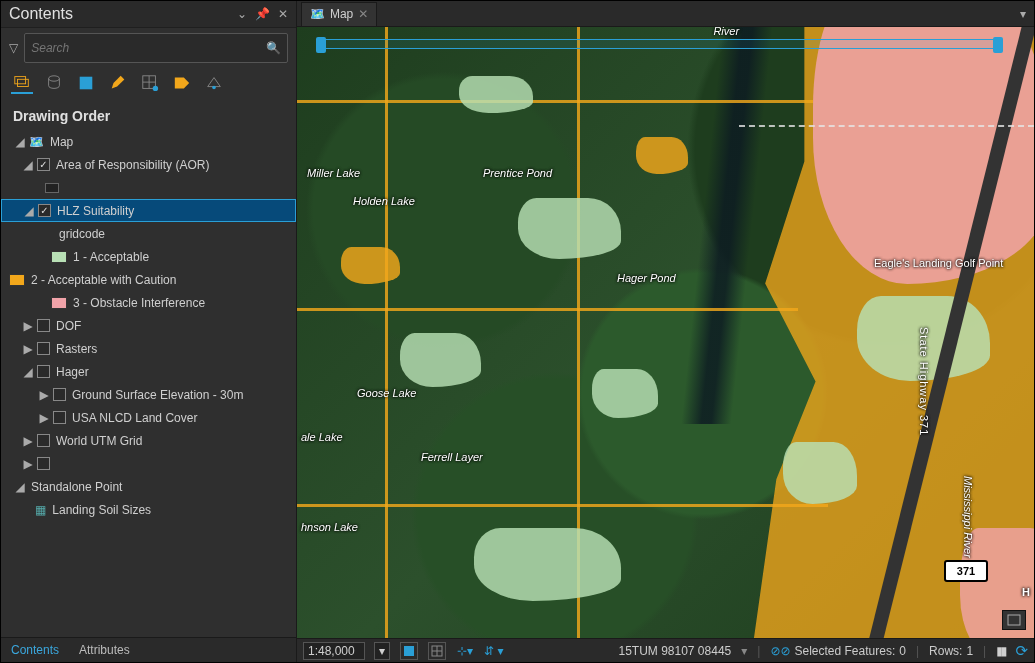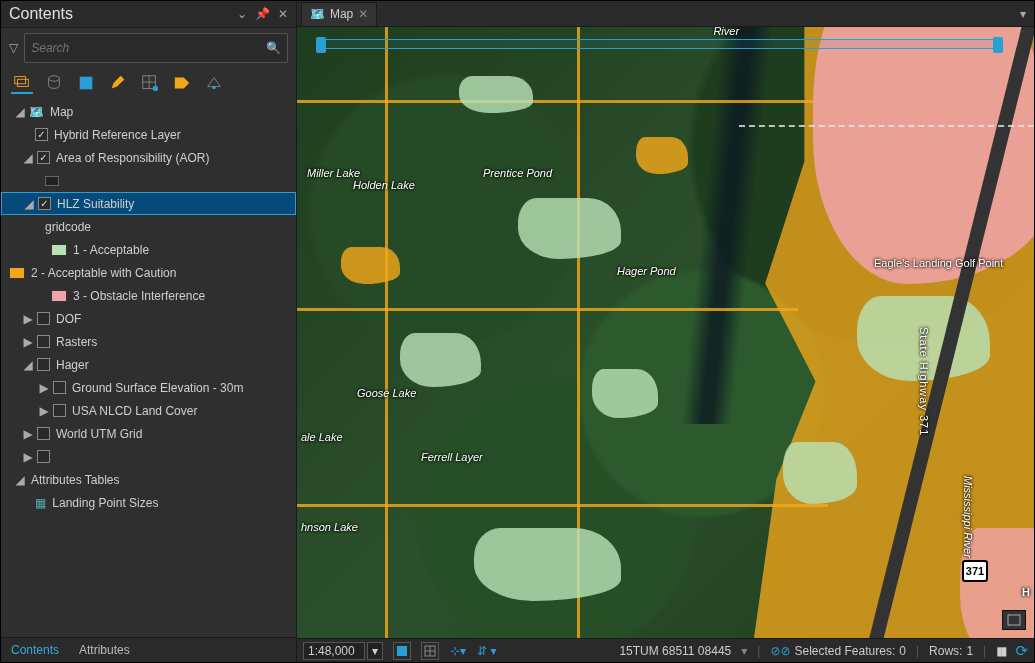--- a/index.html
+++ b/index.html
@@ -31,27 +31,27 @@
 .map-pane{flex:1;display:flex;flex-direction:column;background:#333;position:relative}
 .map-tabs{display:flex;align-items:center;height:26px;background:#2a2a2a;border-bottom:1px solid #1a1a1a;padding-left:4px}
 .map-tab{display:flex;align-items:center;gap:5px;background:#333;border:1px solid #1a1a1a;border-bottom:none;height:24px;padding:0 8px;cursor:pointer}
 .map-tab .close{color:#888;cursor:pointer}
 .map-view{flex:1;position:relative;overflow:hidden;background:#1b3a1b}
 .map-bg{position:absolute;inset:0}
 .patch{position:absolute;opacity:.82}
 .road{position:absolute;background:#333;border-top:1px solid #696969;border-bottom:1px solid #696969}
 .label{position:absolute;color:#fff;text-shadow:0 0 3px #000,0 0 3px #000;font-size:11px;white-space:nowrap}
 .label.it{font-style:italic}
-.shield{position:absolute;width:26px;height:22px;background:#fff;border:2px solid #000;border-radius:3px;color:#000;font-weight:700;display:flex;align-items:center;justify-content:center;font-size:11px}
+.shield{position:absolute;width:44px;height:22px;background:#fff;border:2px solid #000;border-radius:3px;color:#000;font-weight:700;display:flex;align-items:center;justify-content:center;font-size:11px}
 .nav-slider{position:absolute;top:12px;left:24px;right:36px;height:10px;border:1px solid #2a9fd6;background:rgba(42,159,214,.1)}
 .nav-slider .nub{position:absolute;top:-3px;width:10px;height:16px;background:#2a9fd6;border-radius:2px}
 .nav-slider .nub.left{left:-6px}
 .nav-slider .nub.right{right:-6px}
 .map-status{height:24px;background:#2a2a2a;border-top:1px solid #1a1a1a;display:flex;align-items:center;gap:10px;padding:0 6px}
-.scale-box{display:flex;align-items:center;gap:2px}
+.scale-box{display:flex;align-items:center;gap:9px}
 .scale-box input{background:#222;border:1px solid #555;height:18px;width:62px;padding:0 4px;color:#cfcfcf}
 .scale-box .dd{width:16px;height:18px;border:1px solid #555;display:flex;align-items:center;justify-content:center;background:#222;cursor:pointer}
 .status-sep{flex:1}
 .status-item{display:flex;align-items:center;gap:4px}
 .mini-btn{width:18px;height:18px;display:flex;align-items:center;justify-content:center;border:1px solid #555;cursor:pointer}
 .sv{color:#ccc}
 .svgicon{width:18px;height:18px}
 
 .tex{position:absolute;border-radius:18% 32% 60% 40% / 40% 55% 30% 50%}
 </style>
@@ -113,48 +113,45 @@
         </svg>
       </span>
     <span class="tbtn">
         <svg class="svgicon" viewBox="0 0 20 20">
           <path d="M3 14l7-10 7 10z" fill="none" stroke="#888"></path>
           <circle cx="10" cy="15" r="2" fill="#2a9fd6"></circle>
         </svg>
       </span>
   </div>
 
+  <div class="section-title">Drawing Order</div>
 
   <div class="tree">
     <div class="tree-row" style="padding-left:14px">
         <span class="exp">◢</span>
         <span>🗺️</span>
         <span class="lbl">Map</span>
       </div>
 
-    <div class="tree-row" style="padding-left:34px">
-        <span class="cb checked"></span>
-        <span class="lbl">Hybrid Reference Layer</span>
-      </div>
 
     <div class="tree-row" style="padding-left:22px">
         <span class="exp">◢</span>
         <span class="cb checked"></span>
         <span class="lbl">Area of Responsibility (AOR)</span>
       </div>
     <div class="tree-row" style="padding-left:44px">
         <span class="swatch"></span>
       </div>
 
     <div class="tree-row selected" style="padding-left:22px">
         <span class="exp">◢</span>
         <span class="cb checked"></span>
         <span class="lbl">HLZ Suitability</span>
       </div>
-    <div class="tree-row" style="padding-left:42px">
+    <div class="tree-row" style="padding-left:56px">
         <span class="lbl">gridcode</span>
       </div>
     <div class="tree-row" style="padding-left:50px">
         <span class="legend-sw" style="background:#b8e0b5"></span>
         <span class="lbl">1 - Acceptable</span>
       </div>
     <div class="tree-row" style="">
         <span class="legend-sw" style="background:#f2a71b"></span>
         <span class="lbl">2 - Acceptable with Caution</span>
       </div>
@@ -195,25 +192,25 @@
         <span class="cb"></span>
         <span class="lbl">World UTM Grid</span>
       </div>
     <div class="tree-row" style="padding-left:22px">
         <span class="exp">▶</span>
         <span class="cb"></span>
       </div>
 
     <div class="tree-row" style="padding-left:14px">
         <span class="exp">◢</span>
-        <span class="lbl">Attributes Tables</span>
+        <span class="lbl">Standalone Point</span>
       </div>
     <div class="tree-row" style="padding-left:34px">
         <span style="color:#5aa">▦</span>
-        <span class="lbl">Landing Point Sizes</span>
+        <span class="lbl">Landing Soil Sizes</span>
       </div>
   </div>
 
   <div class="pane-tabs">
     <div class="pane-tab active">Contents</div>
     <div class="pane-tab">Attributes</div>
   </div>
 </div>
 
 <div class="map-pane">
@@ -260,23 +257,23 @@
     <div class="patch tex" style="left:40%;top:56%;width:9%;height:8%;background:#b8e0b5"></div>
     <div class="patch tex" style="left:24%;top:82%;width:20%;height:12%;background:#b8e0b5"></div>
     <div class="patch tex" style="left:6%;top:36%;width:8%;height:6%;background:#f2a71b"></div>
     <div class="patch tex" style="left:46%;top:18%;width:7%;height:6%;background:#f2a71b"></div>
 
     <div class="road" style="right:12%;top:-6%;width:14px;height:130%;transform:rotate(14deg)"></div>
 
     <div style="position:absolute;right:0;top:16%;width:40%;height:0;border-top:2px dashed #e6e6e6;opacity:.8"></div>
 
     <div class="label it" style="left:10px;top:140px">Miller Lake</div>
-    <div class="label it" style="left:56px;top:152px">Holden Lake</div>
+    <div class="label it" style="left:56px;top:168px">Holden Lake</div>
     <div class="label it" style="left:186px;top:140px">Prentice Pond</div>
-    <div class="label it" style="left:320px;top:238px">Hager Pond</div>
+    <div class="label it" style="left:320px;top:245px">Hager Pond</div>
     <div class="label it" style="left:60px;top:360px">Goose Lake</div>
     <div class="label it" style="left:4px;top:404px">ale Lake</div>
     <div class="label it" style="left:124px;top:424px">Ferrell Layer</div>
     <div class="label it" style="left:4px;top:494px">hnson Lake</div>
     <div class="label" style="right:70px;top:230px;text-align:center;width:90px">Eagle's Landing Golf Point</div>
     <div class="label it" style="left:56.5%;top:-2px">River</div>
     <div class="label" style="right:104px;top:300px;writing-mode:vertical-rl;letter-spacing:1px">State Highway 371</div>
     <div class="label it" style="right:60px;bottom:80px;writing-mode:vertical-rl">Mississippi River</div>
     <div class="label" style="right:4px;bottom:40px;font-weight:700">H</div>
     <div class="shield" style="right:46px;bottom:56px">371</div>
@@ -306,21 +303,21 @@
     <span class="mini-btn">
         <svg width="12" height="12" viewBox="0 0 12 12">
           <rect x="1" y="1" width="10" height="10" fill="none" stroke="#888"></rect>
           <line x1="6" y1="1" x2="6" y2="11" stroke="#888"></line>
           <line x1="1" y1="6" x2="11" y2="6" stroke="#888"></line>
         </svg>
       </span>
     <span class="mini-btn" style="color:#2a9fd6;border:none">⊹▾</span>
     <span style="color:#2a9fd6">⇵ ▾</span>
     <span class="status-sep"></span>
-    <span class="sv">15TUM 68511 08445</span>
+    <span class="sv">15TUM 98107 08445</span>
     <span style="color:#888">▾</span>
     <span style="color:#555">|</span>
     <div class="status-item">
       <span style="color:#2a9fd6">⊘⊘</span>
       <span class="sv">Selected Features:</span>
       <span class="sv">0</span>
     </div>
     <span style="color:#555">|</span>
     <div class="status-item">
       <span class="sv">Rows:</span>

